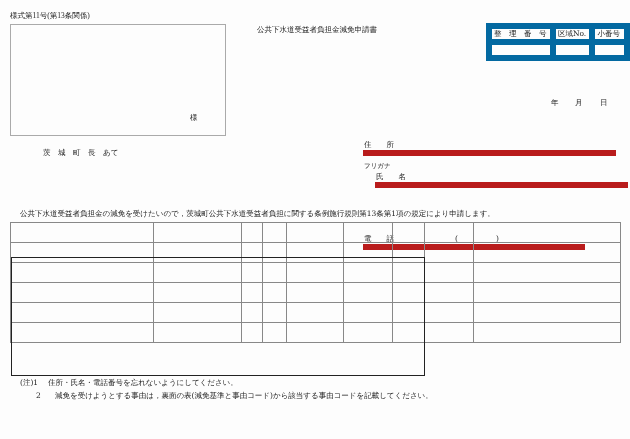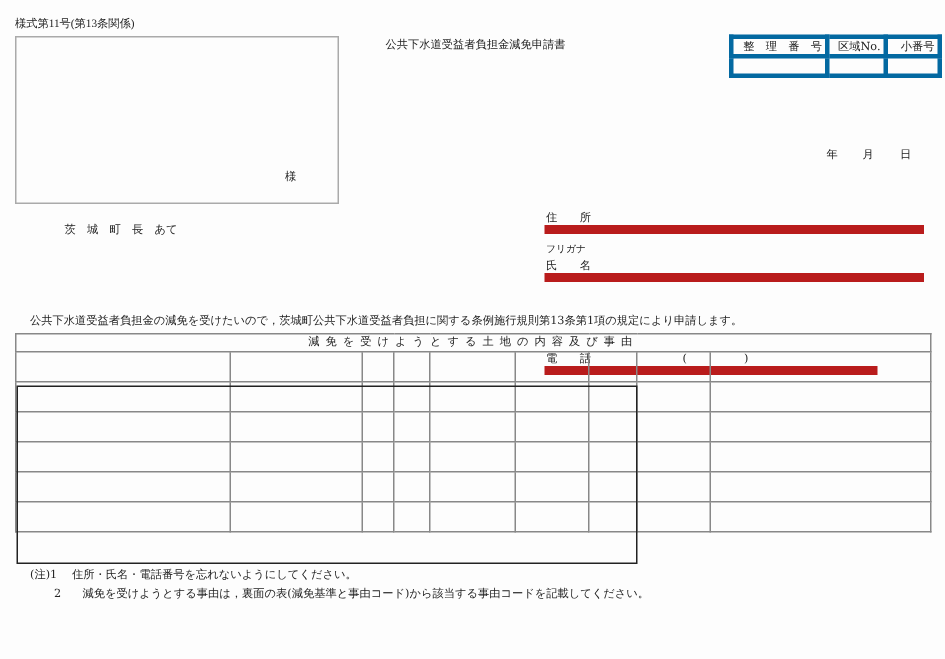--- a/index.html
+++ b/index.html
@@ -2,21 +2,21 @@
 <html><head>
 <meta charset="utf-8">
 <style>
   html, body { margin:0; padding:0; background:#fdfdfd; }
   body { width:630px; height:439px; position:relative; overflow:hidden;
          font-family:"DejaVu Serif","Liberation Serif",serif; color:#222; }
   .abs { position:absolute; }
   .t { font-size:7.5px; white-space:nowrap; line-height:1; }
   .addr-box { left:10px; top:24px; width:216px; height:112px; border:1px solid #aaa; box-sizing:border-box; }
   .mgmt { left:486px; top:23px; border-collapse:collapse; }
-  .mgmt td { border:3px solid #0369a1; font-size:7.5px; text-align:right; height:10px; padding:0 2px; white-space:nowrap; }
+  .mgmt td { border:6px solid #0369a1; font-size:7.5px; text-align:left; height:10px; padding:0 2px; white-space:nowrap; }
   .uline { border-bottom:6px solid #b91c1c; }
   .main { left:10px; top:222px; border-collapse:collapse; table-layout:fixed; }
   .main td { border:1px solid #888; font-size:7.5px; text-align:center; padding:0; white-space:nowrap; line-height:1.1; }
   .main tr.band td { height:11px; letter-spacing:4px; }
   .main tr.hdr td { height:22px; }
   .main tr.row td { height:19px; }
   .thick-box { left:11px; top:257px; width:414px; height:119px; border:1.5px solid #222; box-sizing:border-box; pointer-events:none; }
 </style>
 </head>
 <body>
@@ -44,21 +44,21 @@
 <div class="abs t" style="left:23px;top:149px;margin-left:20px;">茨　城　町　長　あて</div>
 
 <div class="abs t" style="left:551px;top:99px;">年</div>
 <div class="abs t" style="left:575px;top:99px;">月</div>
 <div class="abs t" style="left:600px;top:99px;">日</div>
 
 <div class="abs uline" style="left:363px;top:140px;width:253px;height:10px;">
   <span class="t" style="position:absolute;left:1px;top:1px;">住　　所</span>
 </div>
 <div class="abs t" style="left:364px;top:163px;font-size:6.5px;">フリガナ</div>
-<div class="abs uline" style="left:363px;top:172px;width:253px;height:10px;">
+<div class="abs uline" style="left:375px;top:172px;width:253px;height:10px;">
   <span class="t" style="position:absolute;left:1px;top:1px;">氏　　名</span>
 </div>
 <div class="abs uline" style="left:363px;top:186px;width:222px;height:10px;margin-top:48px;">
   <span class="t" style="position:absolute;left:1px;top:1px;">電　　話</span>
   <span class="t" style="position:absolute;left:92px;top:1px;">(</span>
   <span class="t" style="position:absolute;left:133px;top:1px;">)</span>
 </div>
 
 <div class="abs t" style="left:20px;top:210px;">公共下水道受益者負担金の減免を受けたいので，茨城町公共下水道受益者負担に関する条例施行規則第13条第1項の規定により申請します。</div>
 
@@ -68,23 +68,20 @@
       <col style="width:88px">
       <col style="width:21px">
       <col style="width:24px">
     <col style="width:57px">
       <col style="width:49px">
       <col style="width:32px">
       <col style="width:49px">
       <col style="width:147px">
   </colgroup>
   <tbody>
-      <tr class="band">
-    <td colspan="9">減免を受けようとする土地の内容及び事由</td>
-  </tr>
   <tr class="row">
     <td></td>
         <td></td>
         <td></td>
         <td></td>
         <td></td>
         <td></td>
         <td></td>
         <td></td>
         <td></td>

